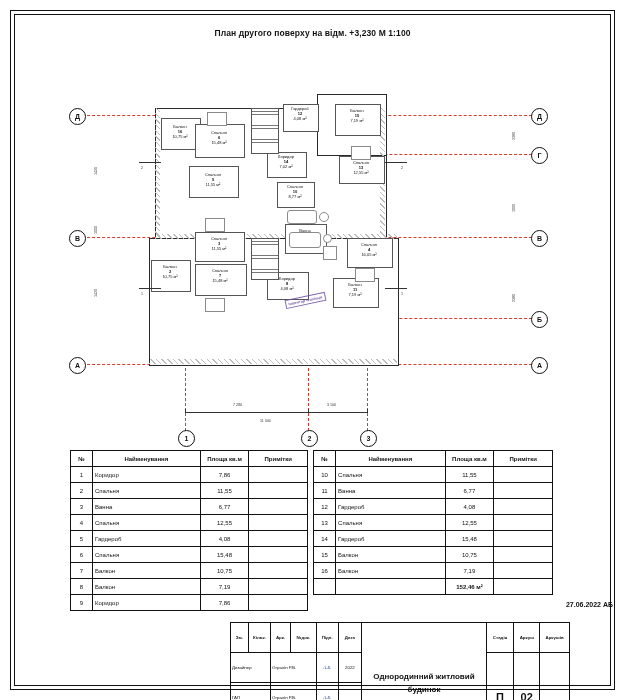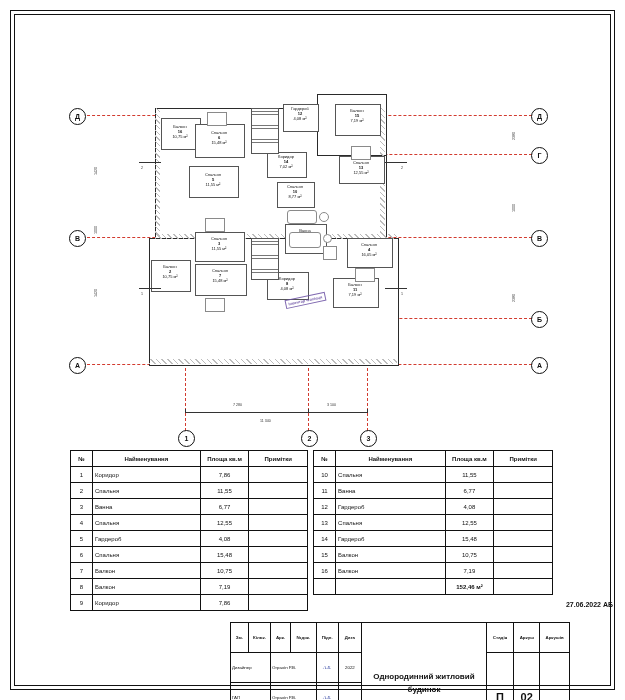--- a/index.html
+++ b/index.html
@@ -70,20 +70,21 @@
   .sig{color:#2b3fa0;font-family:"Liberation Serif",serif;font-style:italic;font-size:5px;}
 </style>
 </head>
 <body>
 
 <div id="sheet">
 
   <div class="frame" style="left:10px;top:10px;width:603px;height:678px;"></div>
   <div class="frame" style="left:14px;top:14px;width:595px;height:670px;border-width:1.6px;"></div>
 
+  <div class="plan-title">План другого поверху на відм. +3,230 М 1:100</div>
 
   <div id="drawing">
 
     <div class="axis-line axis-h" style="left:22px;top:69px;width:460px;"></div>
     <div class="axis-line axis-h" style="left:120px;top:108px;width:362px;"></div>
     <div class="axis-line axis-h" style="left:22px;top:191px;width:460px;"></div>
     <div class="axis-line axis-h" style="left:120px;top:272px;width:362px;"></div>
     <div class="axis-line axis-h" style="left:22px;top:318px;width:460px;"></div>
 
     <div class="axis-line axis-v" style="left:130px;top:62px;height:323px;"></div>

